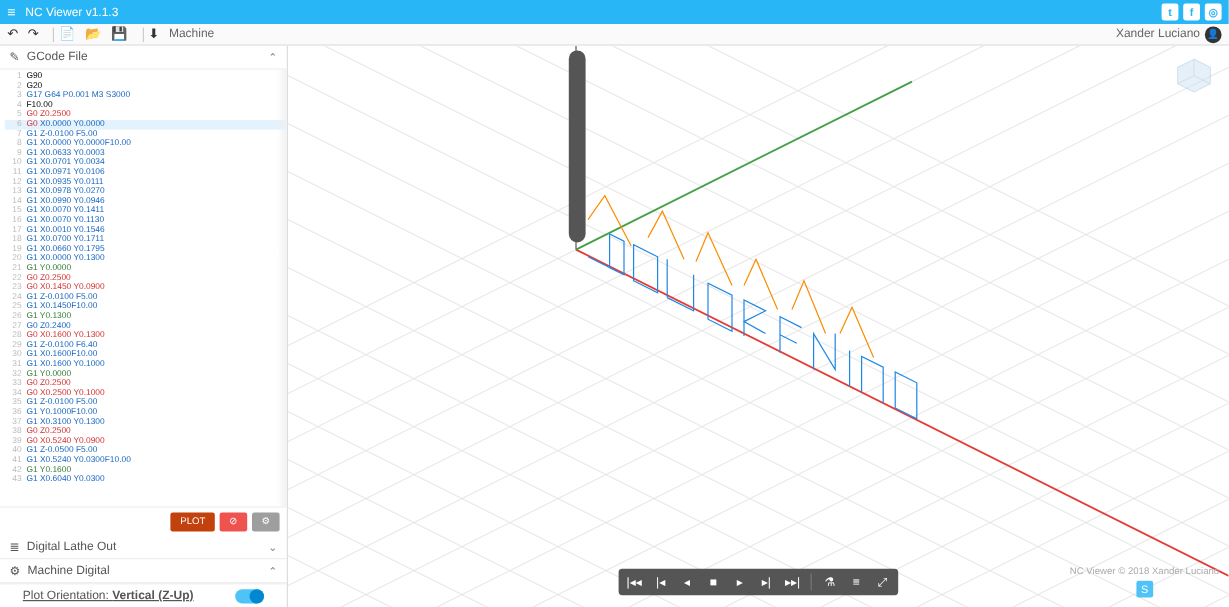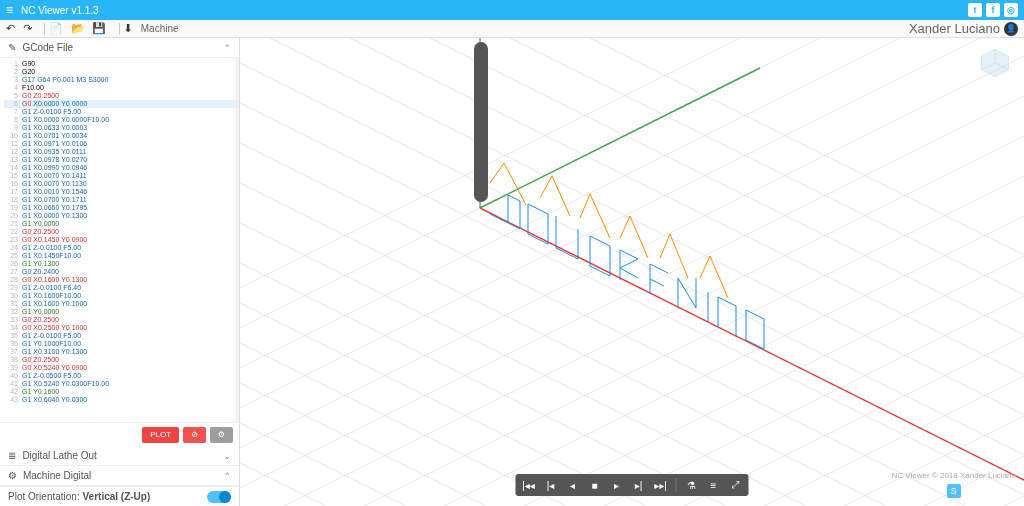--- a/index.html
+++ b/index.html
@@ -10,46 +10,46 @@
 .header .menu-icon { cursor:pointer; font-size:12px; margin-right:8px; }
 .header .title { font-size:10px;text-align:center; }
 .header .spacer { flex:1; }
 .header .social { width:14px; height:14px; background:#fff; color:#29b6f6; display:flex; align-items:center; justify-content:center; font-size:9px; font-weight:bold; margin-left:4px; border-radius:2px; cursor:pointer; }
 
 
 .toolbar { position:absolute; top:20px; left:0; right:0; height:18px; background:#fafafa; border-bottom:1px solid #e0e0e0; display:flex; align-items:center; padding:0 6px; font-size:10px; color:#555; z-index:9; }
 .toolbar .tb-icon { margin-right:8px; cursor:pointer; font-size:11px; color:#333; }
 .toolbar .tb-sep { width:1px; height:12px; background:#ccc; margin:0 4px; }
 .toolbar .filename { color:#666; font-size:10px; }
-.toolbar .right-text { margin-left:auto; font-size:13px; color:#666; }
+.toolbar .right-text { margin-left:auto; font-size:10px; color:#666; }
 .toolbar .avatar { width:14px; height:14px; border-radius:50%; background:#333; color:#fff; display:flex; align-items:center; justify-content:center; font-size:8px; margin-left:4px; }
 
 
 .sidebar { position:absolute; top:38px; left:0; width:240px; bottom:0; background:#fff; border-right:1px solid #ddd; display:flex; flex-direction:column; z-index:8; }
 .panel-header { height:20px; display:flex; align-items:center; padding:0 8px; font-size:10px; color:#555; border-bottom:1px solid #eee; cursor:pointer; }
 .panel-header .ph-icon { margin-right:6px; font-size:10px; }
 .panel-header .chev { margin-left:auto; font-size:9px; color:#888; }
 
 .gcode-panel { flex:1; min-height:0; display:flex; flex-direction:column; }
 .gcode-scroll { flex:1; overflow:hidden; position:relative; font-family: "Courier New", monospace; font-size:7px; line-height:8px; padding:2px 0 2px 4px; }
 .gcode-scroll::after { content:""; position:absolute; top:0; right:0; width:8px; bottom:0; background:linear-gradient(to right, transparent, #f0f0f0); }
 .gline { display:flex; white-space:pre; }
 .gline .ln { width:14px; text-align:right; color:#bbb; margin-right:4px; flex-shrink:0; }
 .gline.hl { background:#e3f2fd; }
 .g-red { color:#d32f2f; }
 .g-blue { color:#1565c0; }
 .g-green { color:#2e7d32; }
 
 .gcode-footer { height:24px; display:flex; align-items:center; justify-content:flex-end; padding:0 6px; border-top:1px solid #eee; gap:4px; }
 .btn { height:16px; padding:0 8px; border-radius:2px; font-size:8px; color:#fff; display:flex; align-items:center; cursor:pointer; }
-.btn-plot { background:#ef4444; }
+.btn-plot { background:#c2410c; }
 .btn-red  { background:#ef5350; }
 .btn-grey { background:#9e9e9e; }
 
-.option-row { height:20px; display:flex; align-items:center; padding:0 8px; font-size:10px; color:#555; border-top:1px solid #eee; }
+.option-row { height:20px; display:flex; align-items:center; padding:0 19px; font-size:10px; color:#555; border-top:1px solid #eee;text-decoration:underline; }
 .option-row .label { flex:1; }
 .option-row .val { font-weight:bold; }
 .toggle { width:24px; height:12px; border-radius:6px; position:relative; }
 .toggle.on { background:#4fc3f7; }
 .toggle.on::after { content:""; position:absolute; right:0; top:0; width:12px; height:12px; border-radius:50%; background:#0288d1; }
 .toggle.off { background:#ccc; }
 .toggle.off::after { content:""; position:absolute; left:0; top:0; width:12px; height:12px; border-radius:50%; background:#fff; box-shadow:0 0 2px rgba(0,0,0,0.3); }
 
 
 .viewport { position:absolute; top:38px; left:240px; right:0; bottom:0; overflow:hidden; background:#fff; }

